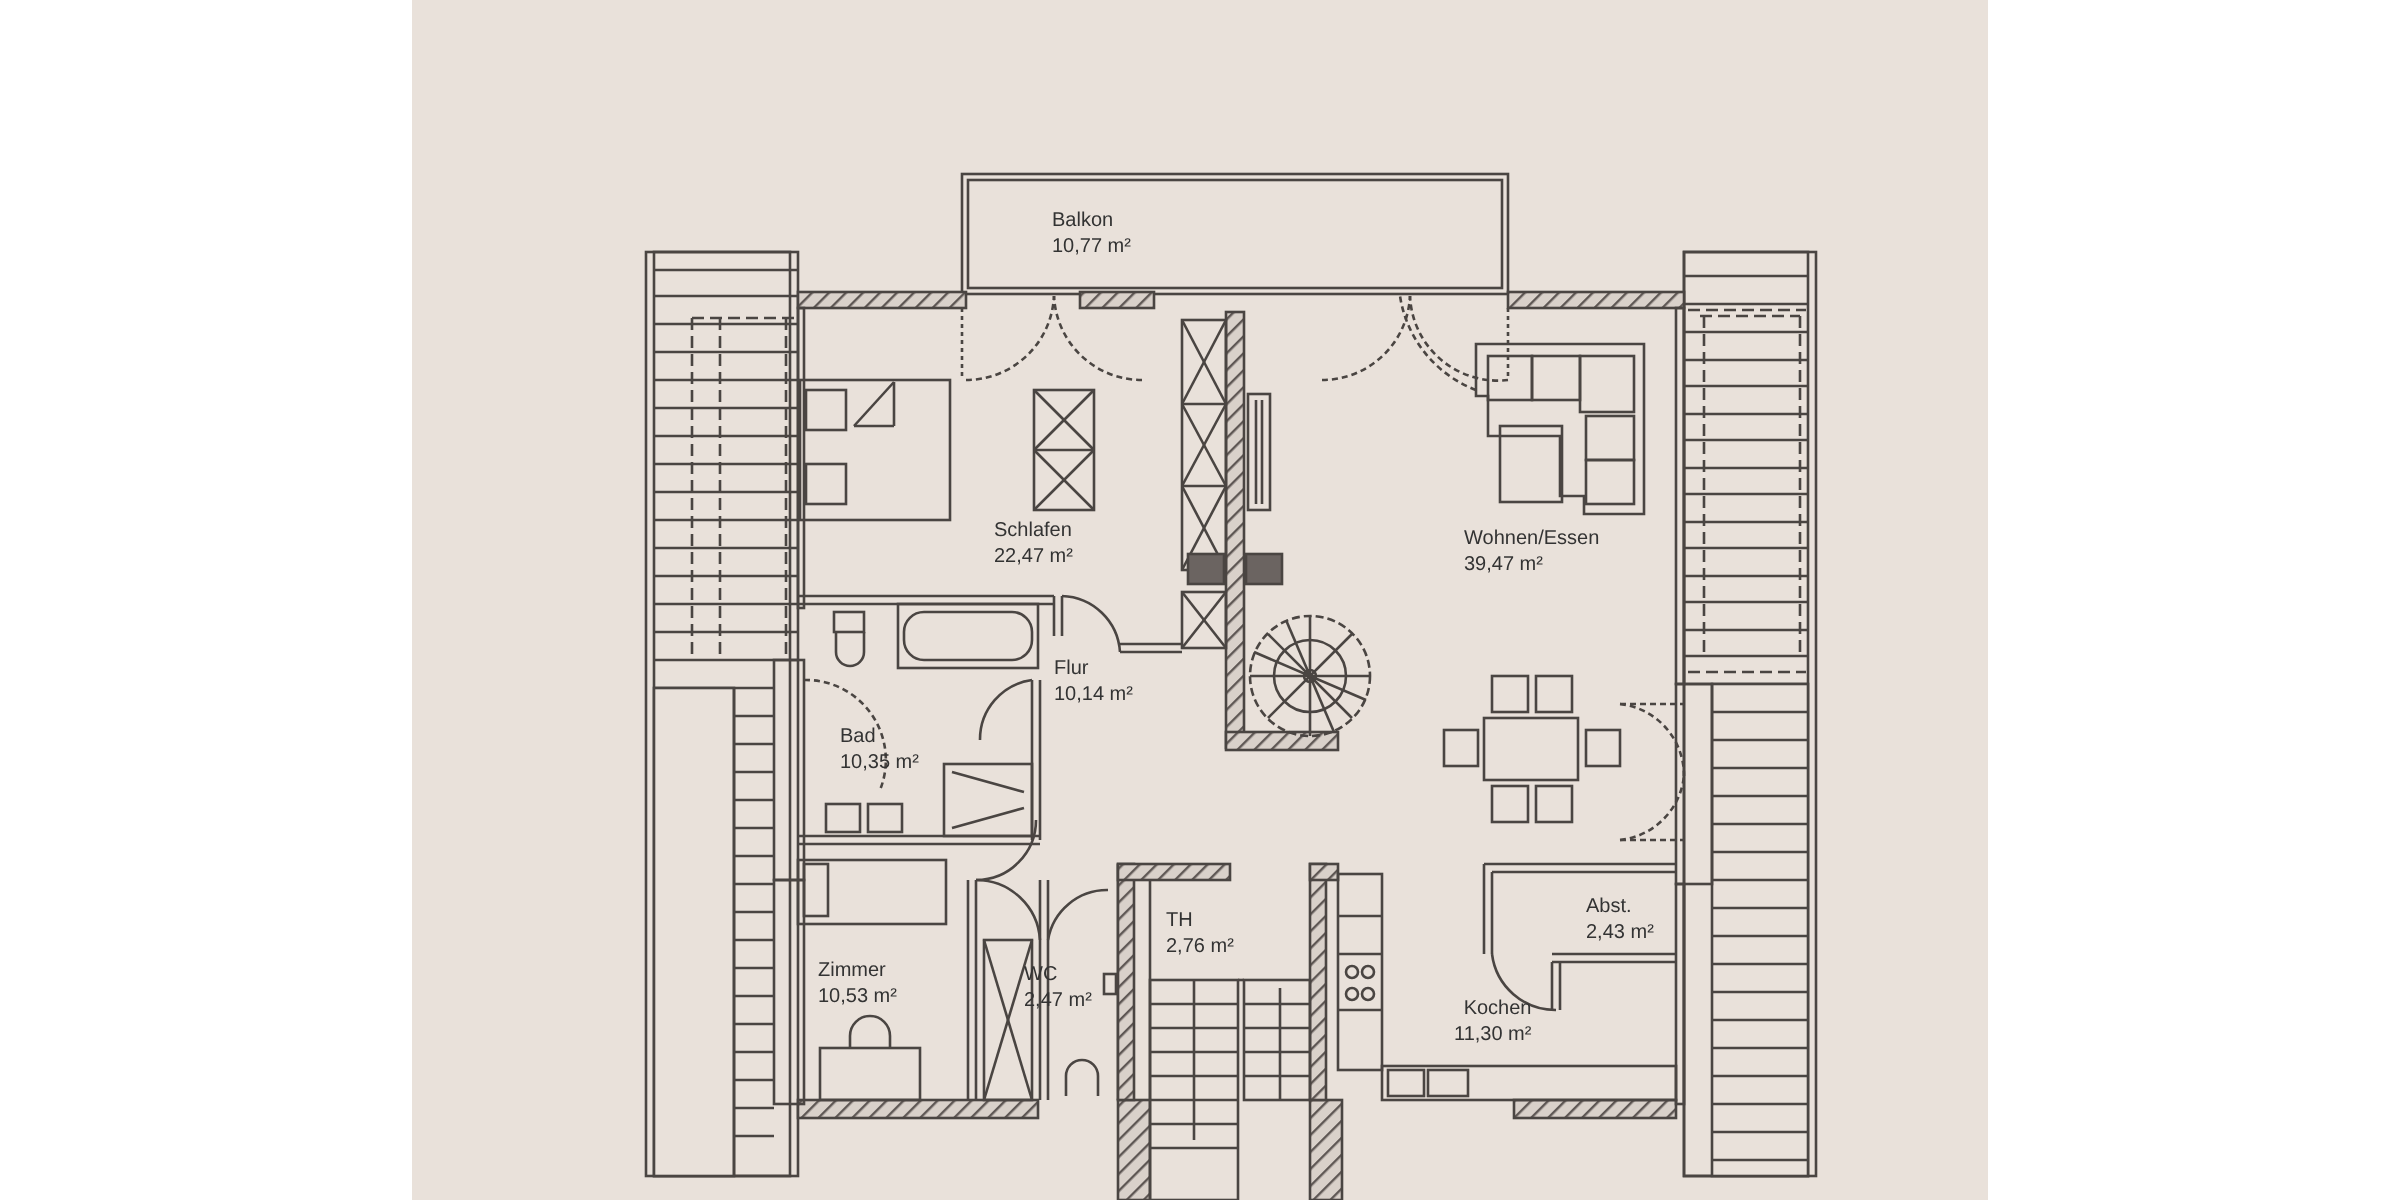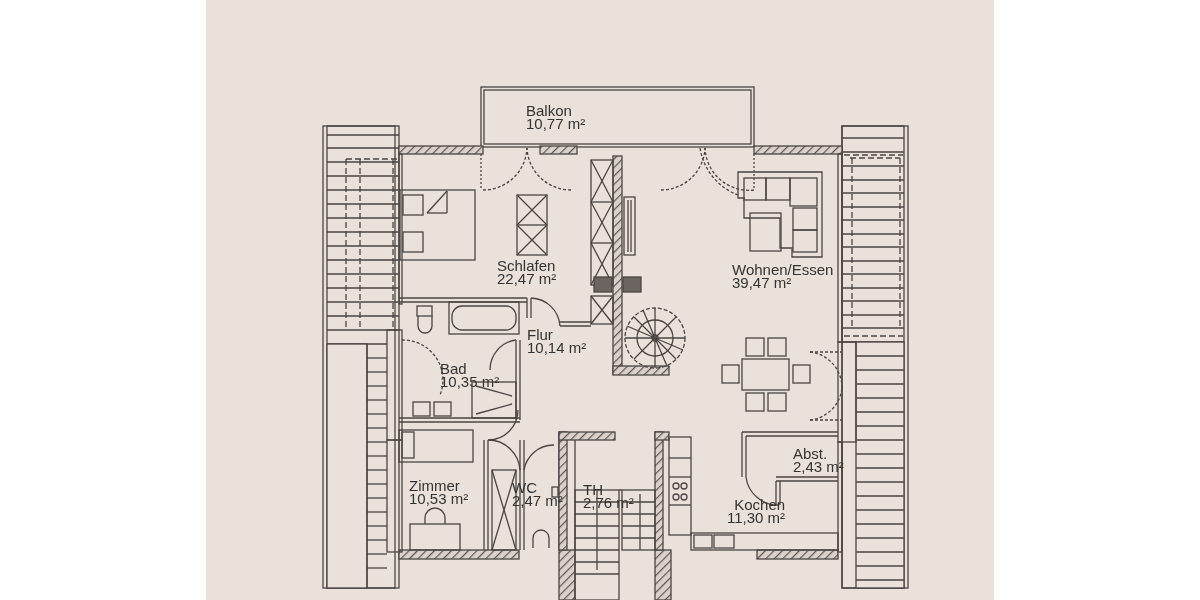--- a/index.html
+++ b/index.html
@@ -1,20 +1,20 @@
 <!DOCTYPE html>
 <html><head>
 <meta charset="utf-8">
 <style>
   html, body { margin:0; padding:0; }
   body { width:1200px; height:600px; background:#ffffff; position:relative; overflow:hidden;
          font-family:"Liberation Sans", sans-serif; }
   #paper { position:absolute; left:206px; top:0; width:788px; height:600px; background:#e9e1da; }
   #plan { position:absolute; left:0; top:0; width:1200px; height:600px; }
-  .lbl { position:absolute; font-family:"Liberation Sans", sans-serif; font-size:15px; color:#333; line-height:13px; white-space:nowrap; }
+  .lbl { position:absolute; font-family:"Liberation Sans", sans-serif; font-size:10px; color:#333; line-height:13px; white-space:nowrap; }
 </style>
 </head>
 <body>
 
 <div id="paper"></div>
 
 <svg id="plan" viewBox="0 0 1200 600" xmlns="http://www.w3.org/2000/svg">
   <defs>
     <pattern id="hatch" patternUnits="userSpaceOnUse" width="6" height="6" patternTransform="rotate(45)">
       <rect width="6" height="6" fill="#d9d1ca"></rect>
@@ -328,37 +328,37 @@
   <div>10,77 m²</div>
 </div>
 <div class="lbl" style="left:497px; top:259px;">
   <div>Schlafen</div>
   <div>22,47 m²</div>
 </div>
 <div class="lbl" style="left:732px; top:263px;">
   <div>Wohnen/Essen</div>
   <div>39,47 m²</div>
 </div>
-<div class="lbl" style="left:420px; top:362px;margin-left:20px;">
+<div class="lbl" style="left:420px; top:362px;">
   <div>Bad</div>
   <div>10,35 m²</div>
 </div>
 <div class="lbl" style="left:527px; top:328px;">
   <div>Flur</div>
   <div>10,14 m²</div>
 </div>
 <div class="lbl" style="left:409px; top:479px;">
   <div>Zimmer</div>
   <div>10,53 m²</div>
 </div>
 <div class="lbl" style="left:512px; top:481px;">
   <div>WC</div>
   <div>2,47 m²</div>
 </div>
-<div class="lbl" style="left:583px; top:454px;margin-top:29px;">
+<div class="lbl" style="left:583px; top:454px;">
   <div>TH</div>
   <div>2,76 m²</div>
 </div>
 <div class="lbl" style="left:793px; top:447px;">
   <div>Abst.</div>
   <div>2,43 m²</div>
 </div>
 <div class="lbl" style="left:727px; top:498px;text-align:right;">
   <div>Kochen</div>
   <div>11,30 m²</div>

